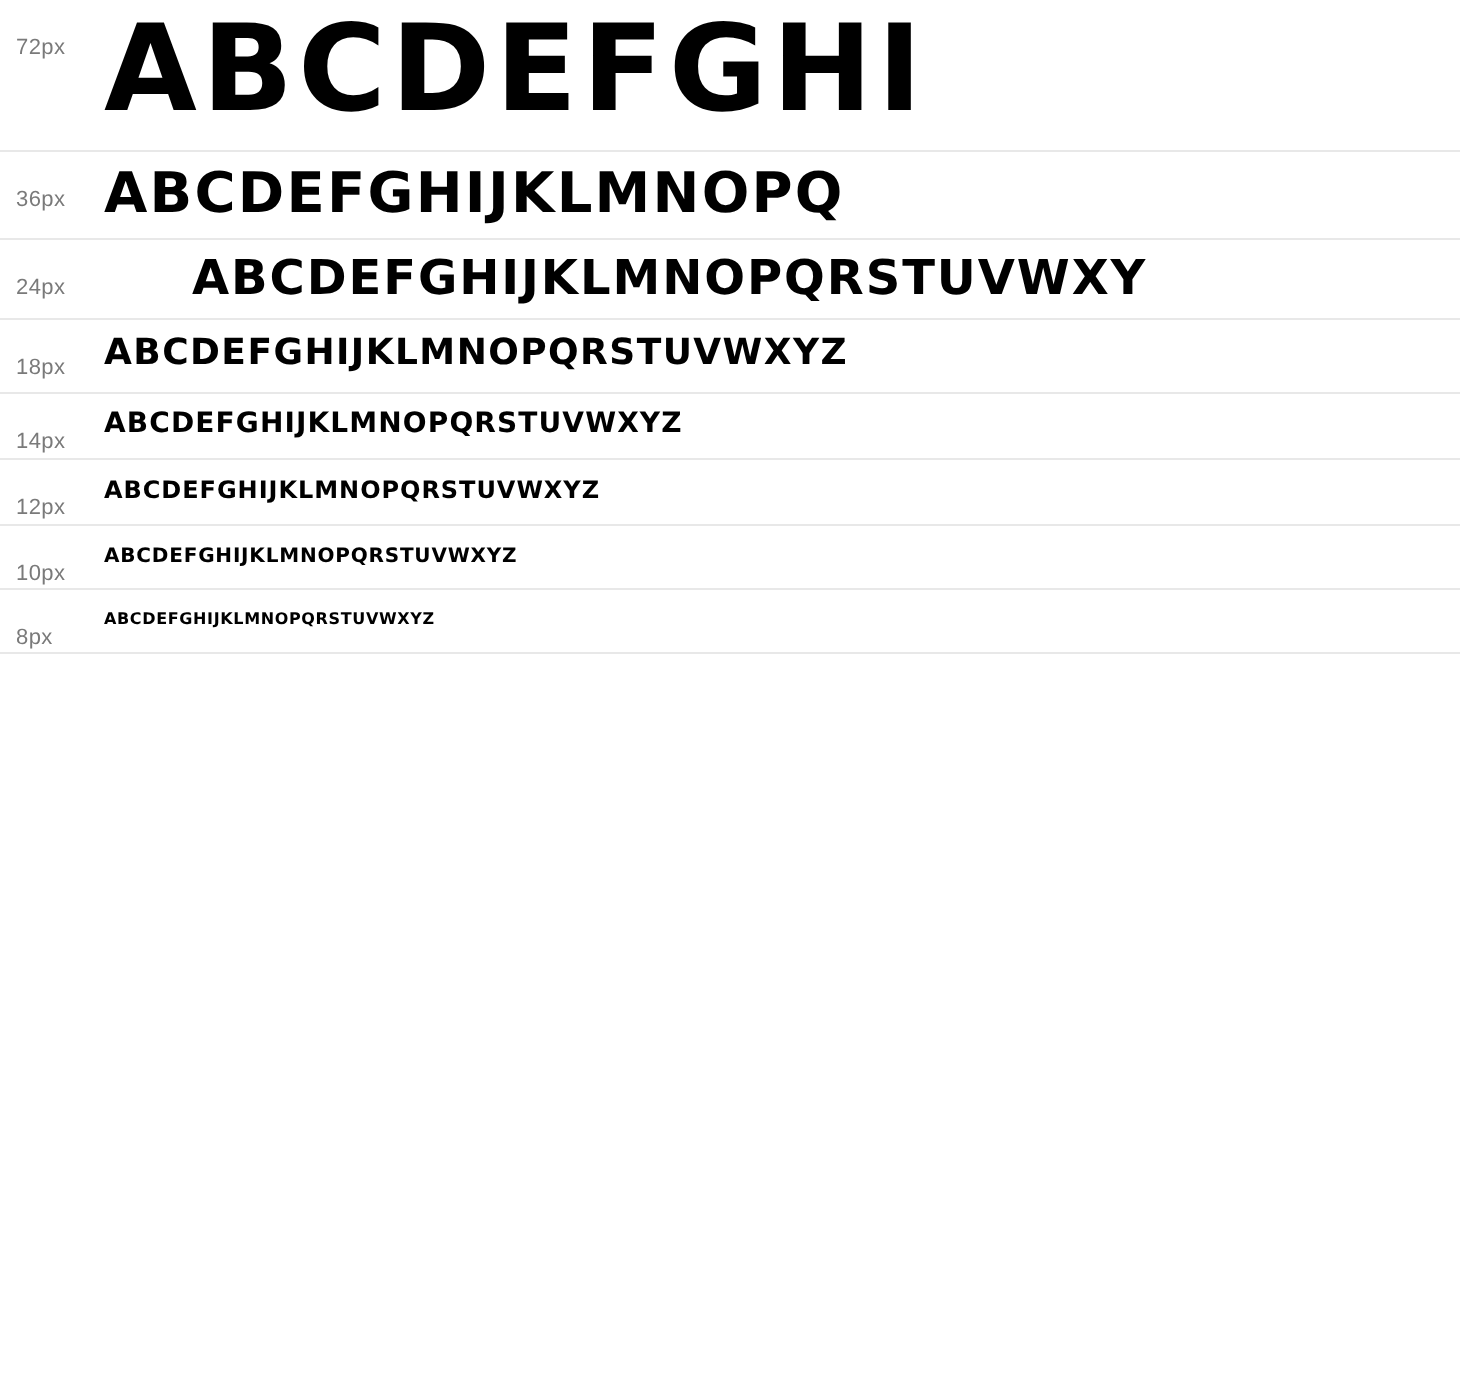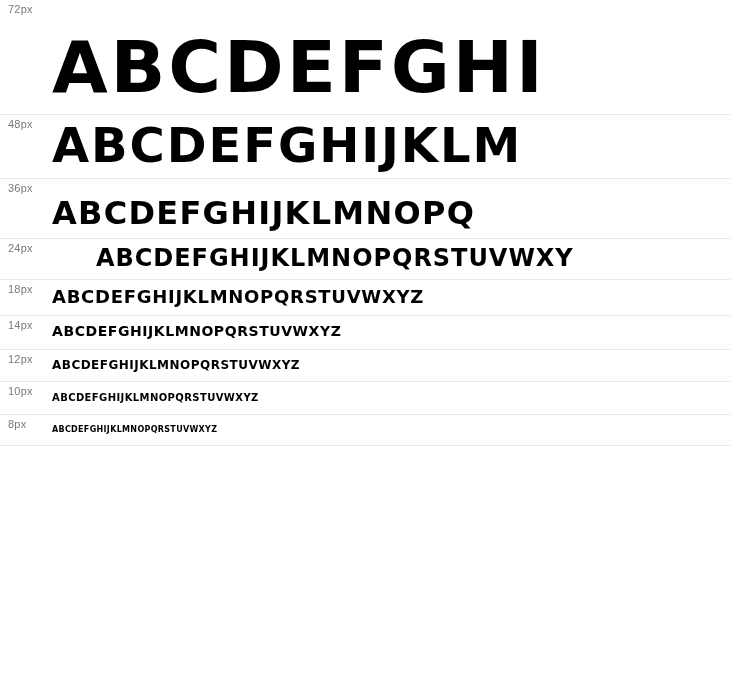--- a/index.html
+++ b/index.html
@@ -27,39 +27,39 @@
     overflow: hidden;
   }
   .size-label {
     width: 52px;
     min-width: 52px;
     padding-left: 8px;
     box-sizing: border-box;
     font-size: 11px;
     color: #7a7a7a;
     align-self: flex-start;
-    padding-top: 3px;
+    padding-top: 18px;
     font-family: "Liberation Sans", sans-serif;
     letter-spacing: 0.2px;
   }
   .sample {
     flex: 1;
     white-space: nowrap;
     overflow: hidden;
     color: #000000;
     font-family: "DejaVu Sans", sans-serif;
     font-weight: bold;
     line-height: 1.12;
     letter-spacing: 0.04em;
     padding-right: 0;
   }
   
-  .s72 { font-size: 72px; padding: 2px 0 6px 0; margin-top: 25px; }
+  .s72 { font-size: 60px; padding: 2px 0 6px 0; }
   .s48 { font-size: 48px; padding: 4px 0 6px 0; }
-  .s36 { font-size: 32px; padding: 5px 12px 6px 0; margin-top: 12px; }
+  .s36 { font-size: 28px; padding: 5px 12px 6px 0; }
   .s24 { font-size: 24px; padding: 6px 0 7px 0; margin-left: 44px; }
   .s18 { font-size: 18px; padding: 7px 0 8px 0; }
   .s14 { font-size: 14px; padding: 8px 0 9px 0; }
   .s12 { font-size: 12px; padding: 9px 0 9px 0; }
   .s10 { font-size: 10px; padding: 10px 0 10px 0; }
   .s8  { font-size: 8px;  padding: 11px 0 11px 0; }
 
   .filler {
     height: 250px;
     background: #ffffff;
@@ -68,24 +68,20 @@
 </head>
 <body>
 
 <div id="preview-wrap">
 
   <div class="size-row">
     <div class="size-label">72px</div>
     <div class="sample s72">ABCDEFGHI</div>
   </div>
 
-  <div class="size-row">
-    <div class="size-label">48px</div>
-    <div class="sample s48">ABCDEFGHIJKLM</div>
-  </div>
 
   <div class="size-row">
     <div class="size-label">36px</div>
     <div class="sample s36">ABCDEFGHIJKLMNOPQ</div>
   </div>
 
   <div class="size-row">
     <div class="size-label">24px</div>
     <div class="sample s24">ABCDEFGHIJKLMNOPQRSTUVWXY</div>
   </div>

